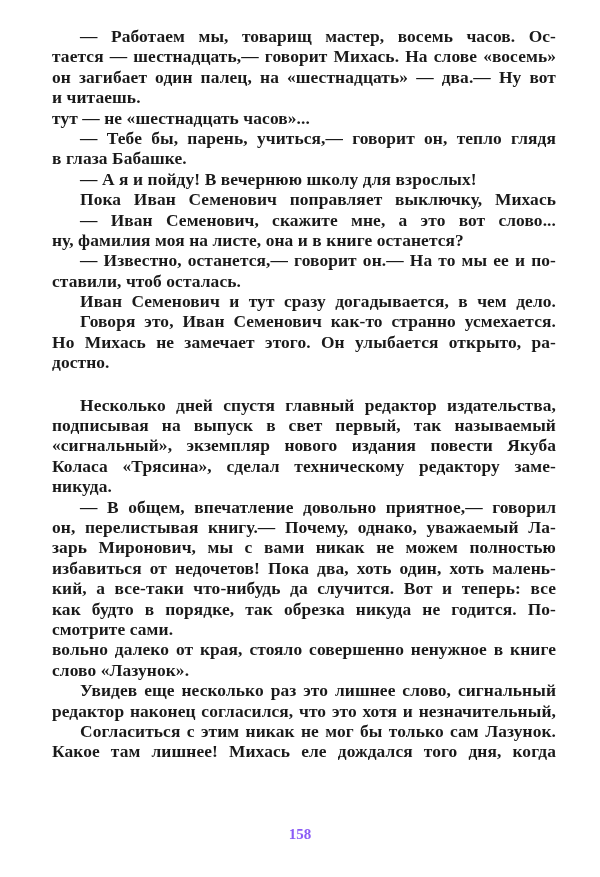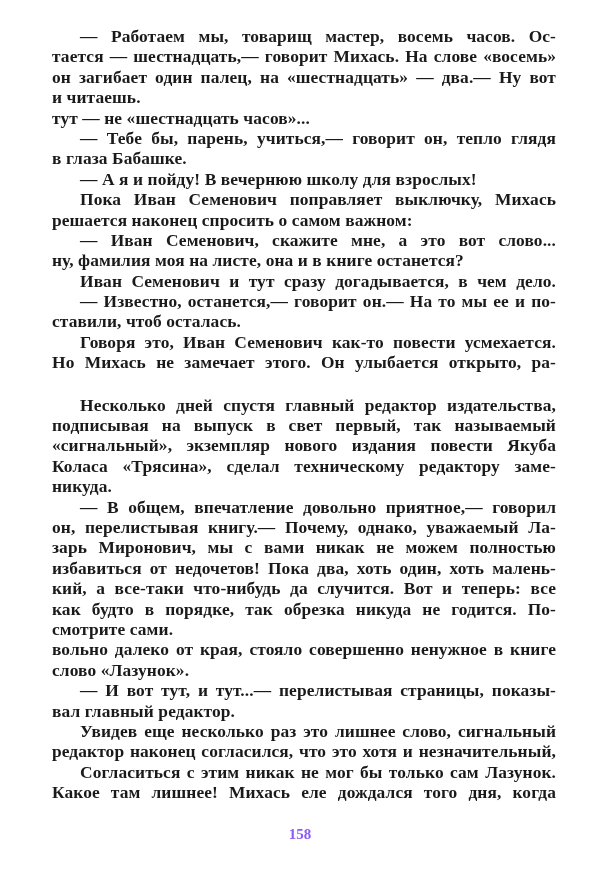--- a/index.html
+++ b/index.html
@@ -41,36 +41,36 @@
     </div>
     <div>
       <span class="line indent">— Тебе бы, парень, учиться,— говорит он, тепло глядя</span>
       <span class="line last">в глаза Бабашке.</span>
     </div>
     <div>
       <span class="line indent last">— А я и пойду! В вечернюю школу для взрослых!</span>
     </div>
     <div>
       <span class="line indent">Пока Иван Семенович поправляет выключку, Михась</span>
-      <span class="line last">решается наконец спросить о самом важном:</span>
     </div>
     <div>
       <span class="line indent">— Иван Семенович, скажите мне, а это вот слово...</span>
       <span class="line last">ну, фамилия моя на листе, она и в книге останется?</span>
     </div>
     <div>
-      <span class="line indent">Иван Семенович и тут сразу догадывается, в чем дело.</span>
-    </div>
-    <div>
       <span class="line indent">— Известно, останется,— говорит он.— На то мы ее и по-</span>
       <span class="line last">ставили, чтоб осталась.</span>
     </div>
     <div>
-      <span class="line indent">Говоря это, Иван Семенович как-то повести усмехается.</span>
+      <span class="line indent">Иван Семенович и тут сразу догадывается, в чем дело.</span>
+    </div>
+    <div>
+      <span class="line indent">Говоря это, Иван Семенович как-то странно усмехается.</span>
       <span class="line">Но Михась не замечает этого. Он улыбается открыто, ра-</span>
+      <span class="line last">достно.</span>
     </div>
   </div>
 
   <div class="gap"></div>
 
   <div>
     <div>
       <span class="line indent">Несколько дней спустя главный редактор издательства,</span>
       <span class="line">подписывая на выпуск в свет первый, так называемый</span>
       <span class="line">«сигнальный», экземпляр нового издания повести Якуба</span>
@@ -84,24 +84,20 @@
       <span class="line">избавиться от недочетов! Пока два, хоть один, хоть малень-</span>
       <span class="line">кий, а все-таки что-нибудь да случится. Вот и теперь: все</span>
       <span class="line">как будто в порядке, так обрезка никуда не годится. По-</span>
       <span class="line last">смотрите сами.</span>
     </div>
     <div>
       <span class="line">вольно далеко от края, стояло совершенно ненужное в книге</span>
       <span class="line last">слово «Лазунок».</span>
     </div>
     <div>
-      <span class="line indent">— И вот тут, и тут...— перелистывая страницы, показы-</span>
-      <span class="line last">вал главный редактор.</span>
-    </div>
-    <div>
       <span class="line indent">Увидев еще несколько раз это лишнее слово, сигнальный</span>
       <span class="line">редактор наконец согласился, что это хотя и незначительный,</span>
     </div>
     <div>
       <span class="line indent">Согласиться с этим никак не мог бы только сам Лазунок.</span>
       <span class="line">Какое там лишнее! Михась еле дождался того дня, когда</span>
 
     </div>
   </div>
 </div>

